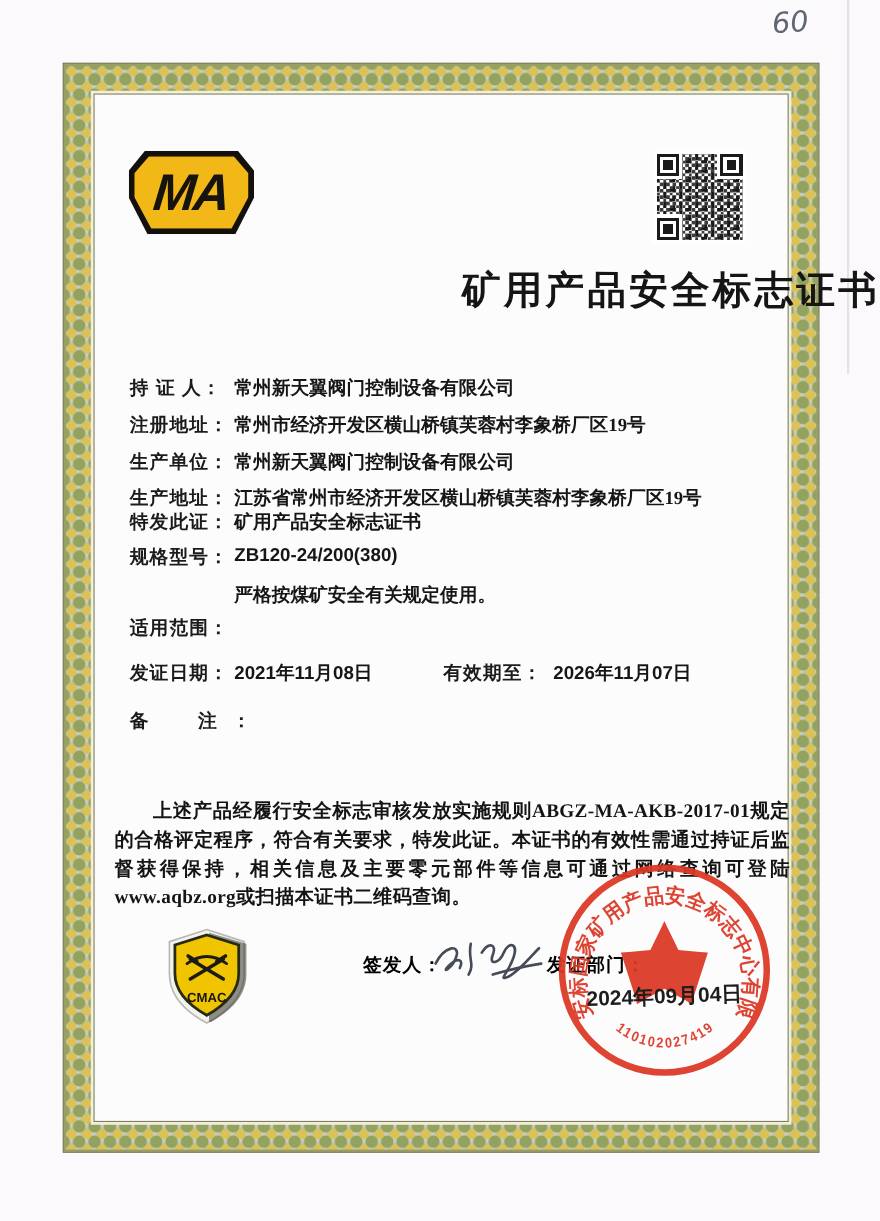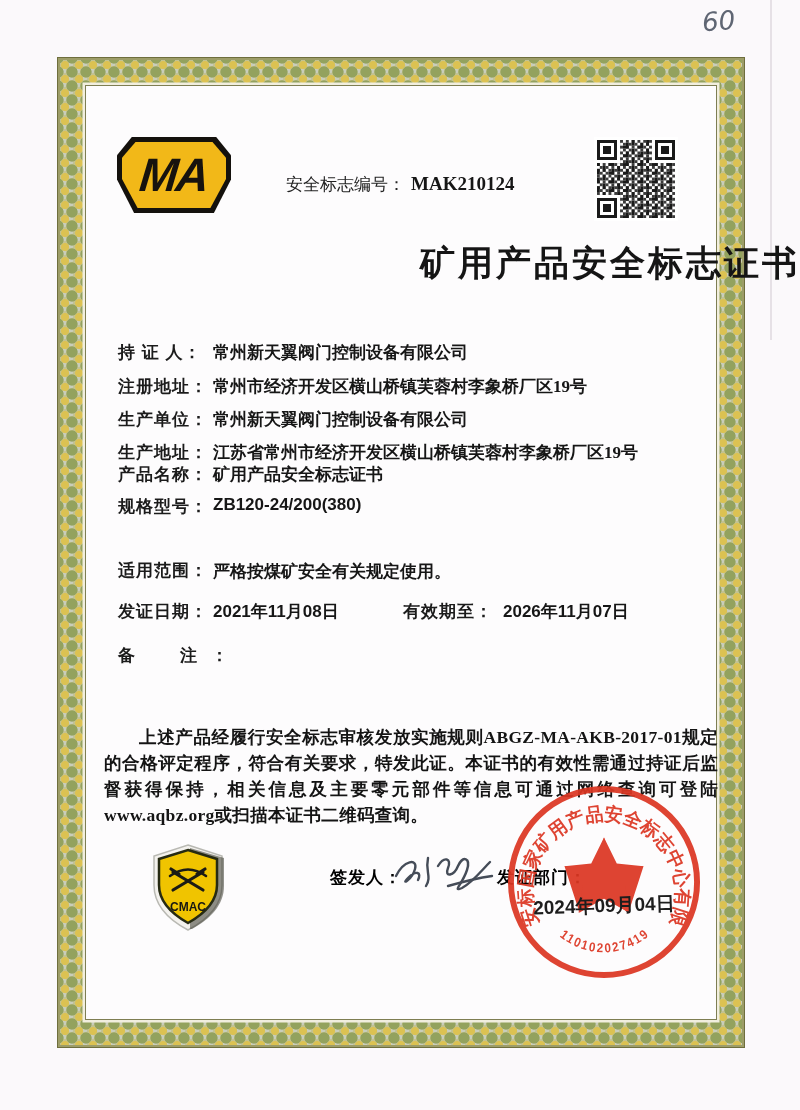--- a/index.html
+++ b/index.html
@@ -72,23 +72,20 @@
   <div class="frame">
     <div class="frame-inner"></div>
   </div>
 
   <div class="ma-outer">
     <div class="ma-inner">
       <span class="ma-text">MA</span>
     </div>
   </div>
 
-  <div class="certno">
-    <span class="lbl">安全标志编号：</span><span class="val">MAK210124</span>
-  </div>
 
   <svg class="qr" viewBox="0 0 29 29" shape-rendering="crispEdges">
     <defs>
       <pattern id="chk1" width="2" height="2" patternUnits="userSpaceOnUse">
         <rect width="1" height="1" fill="#1a1a1a"></rect>
           <rect x="1" y="1" width="1" height="1" fill="#1a1a1a"></rect>
       </pattern>
       <pattern id="chk2" width="5" height="3" patternUnits="userSpaceOnUse">
         <rect width="2" height="1" fill="#1a1a1a"></rect>
           <rect x="3" y="1" width="1" height="2" fill="#1a1a1a"></rect>
@@ -121,29 +118,29 @@
 
   <div class="lblpos" style="top:375px">注册地址：</div>
   <div class="valpos val" style="top:375px">常州市经济开发区横山桥镇芙蓉村李象桥厂区19号</div>
 
   <div class="lblpos" style="top:408px">生产单位：</div>
   <div class="valpos val" style="top:408px">常州新天翼阀门控制设备有限公司</div>
 
   <div class="lblpos" style="top:441px">生产地址：</div>
   <div class="valpos val" style="top:441px">江苏省常州市经济开发区横山桥镇芙蓉村李象桥厂区19号</div>
 
-  <div class="lblpos" style="top:463px">产品名称：</div>
+  <div class="lblpos" style="top:463px">特发此证：</div>
   <div class="valpos val" style="top:463px">矿用产品安全标志证书</div>
 
   <div class="lblpos" style="top:495px">规格型号：</div>
   <div class="valpos val latin" style="top:495px">ZB120-24/200(380)</div>
 
 
   <div class="lblpos" style="top:559px">适用范围：</div>
-  <div class="valpos val" style="top:560px">严格按煤矿安全有关规定使用。</div>
+  <div class="valpos val" style="top:529px">严格按煤矿安全有关规定使用。</div>
 
   <div class="lblpos" style="top:600px">发证日期：</div>
   <div class="valpos val latin" style="top:600px">2021年11月08日</div>
   <div class="lblpos" style="left:403px; top:600px">有效期至：</div>
   <div class="valpos val latin" style="left:503px; top:600px">2026年11月07日</div>
 
   <div class="lblpos" style="top:644px; letter-spacing:14px;">备　注：</div>
 
   <div class="statement">上述产品经履行安全标志审核发放实施规则ABGZ-MA-AKB-2017-01规定的合格评定程序，符合有关要求，特发此证。本证书的有效性需通过持证后监督获得保持，相关信息及主要零元部件等信息可通过网络查询可登陆www.aqbz.org或扫描本证书二维码查询。</div>
 

